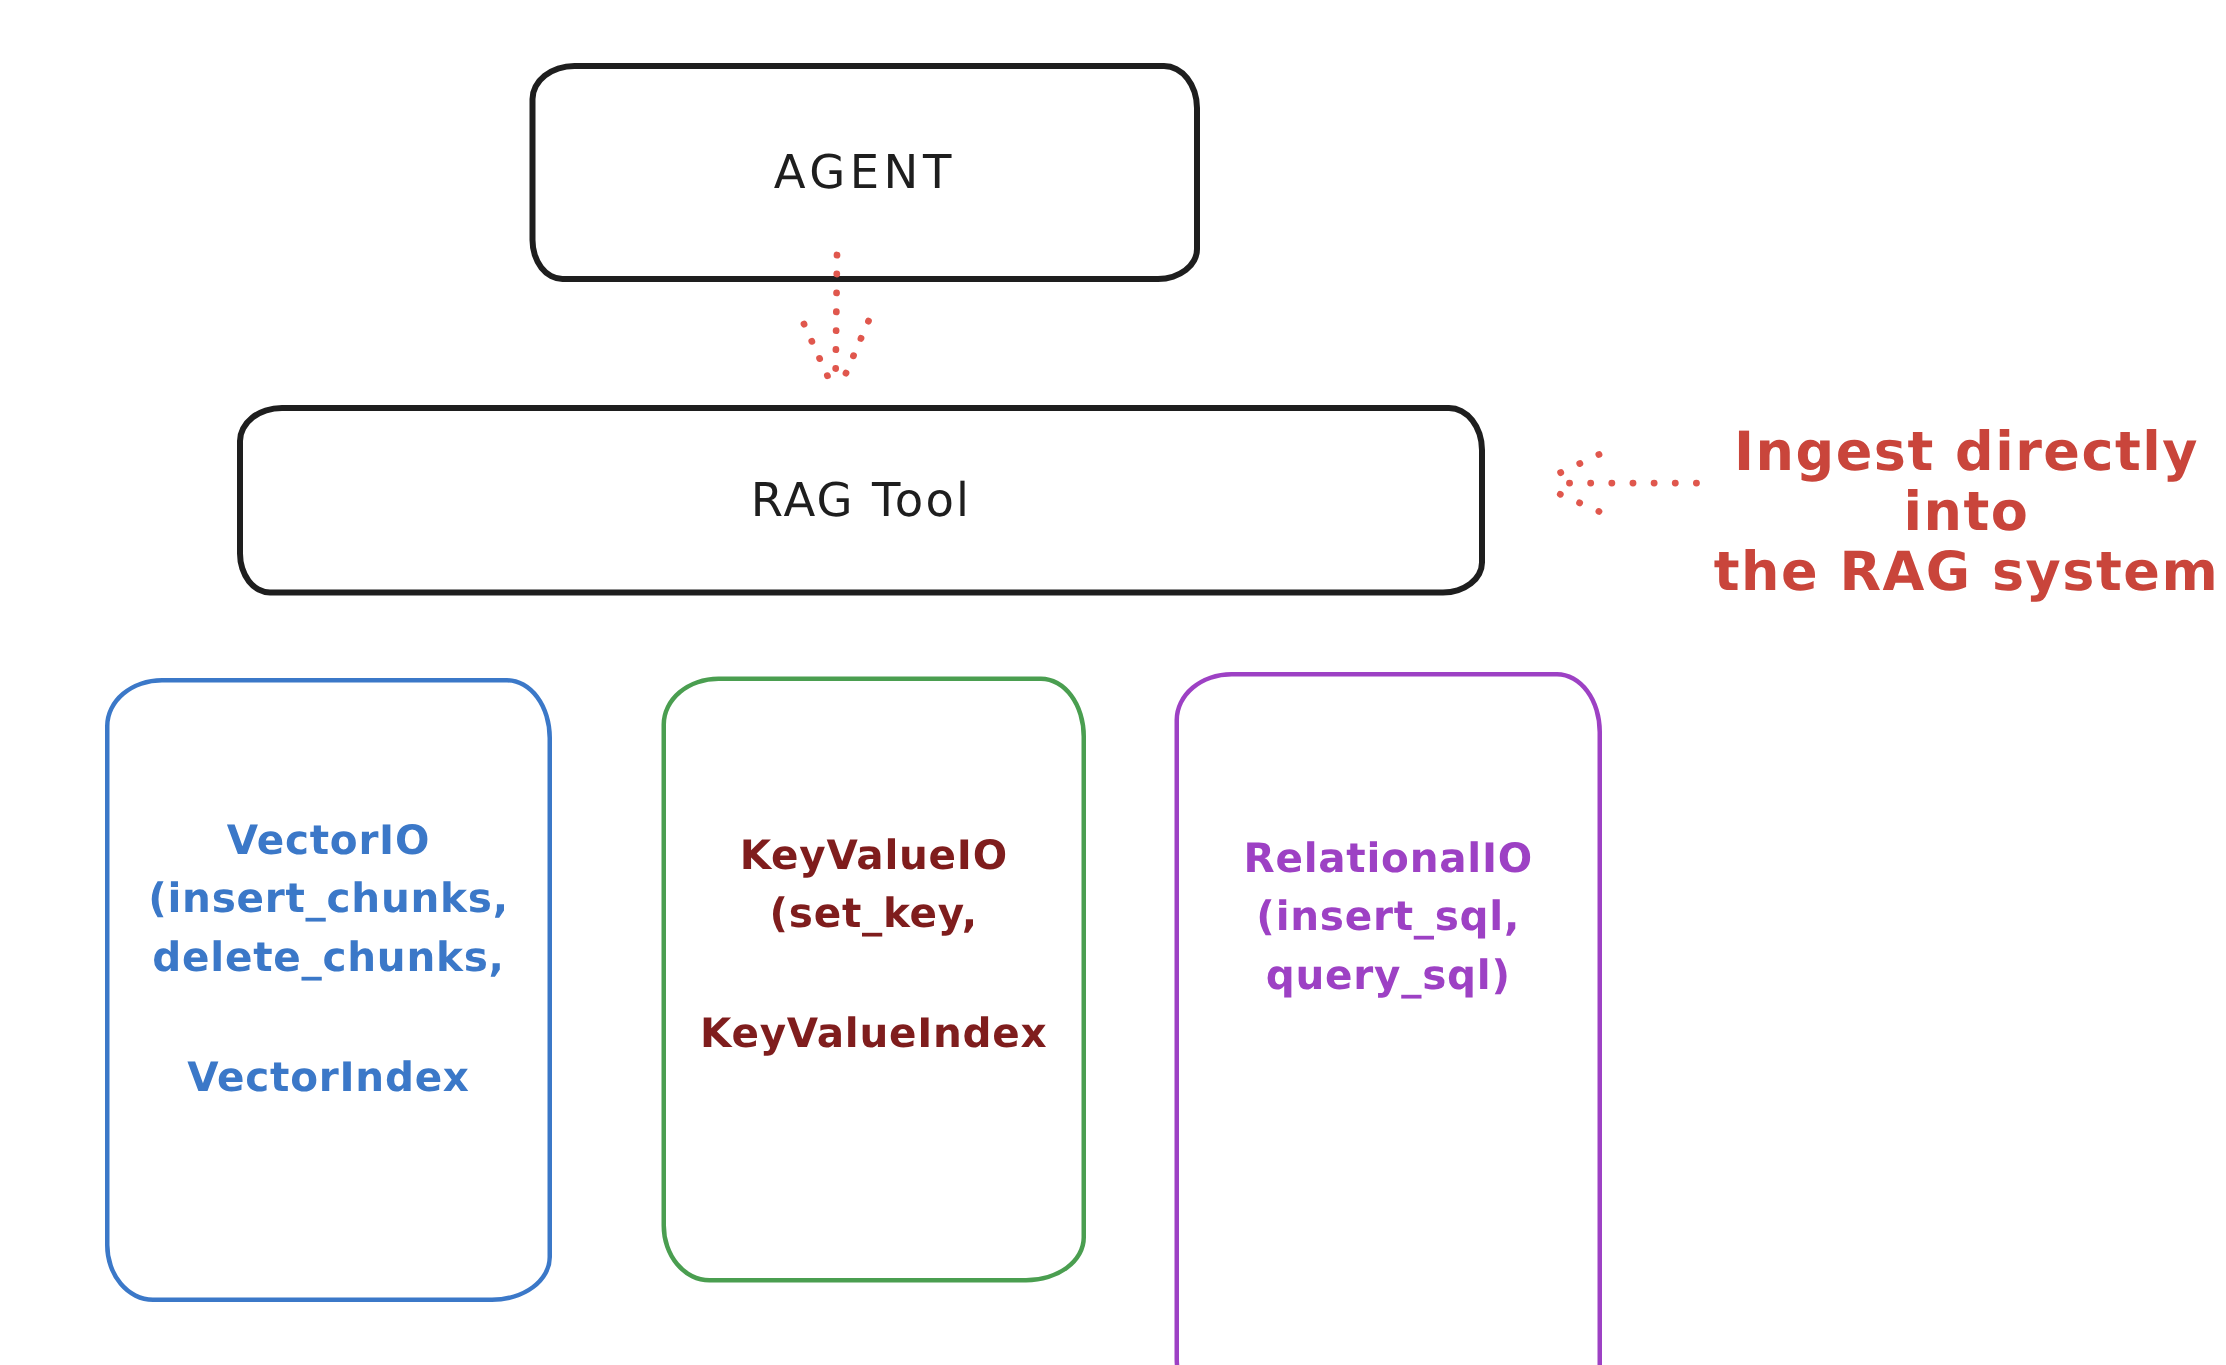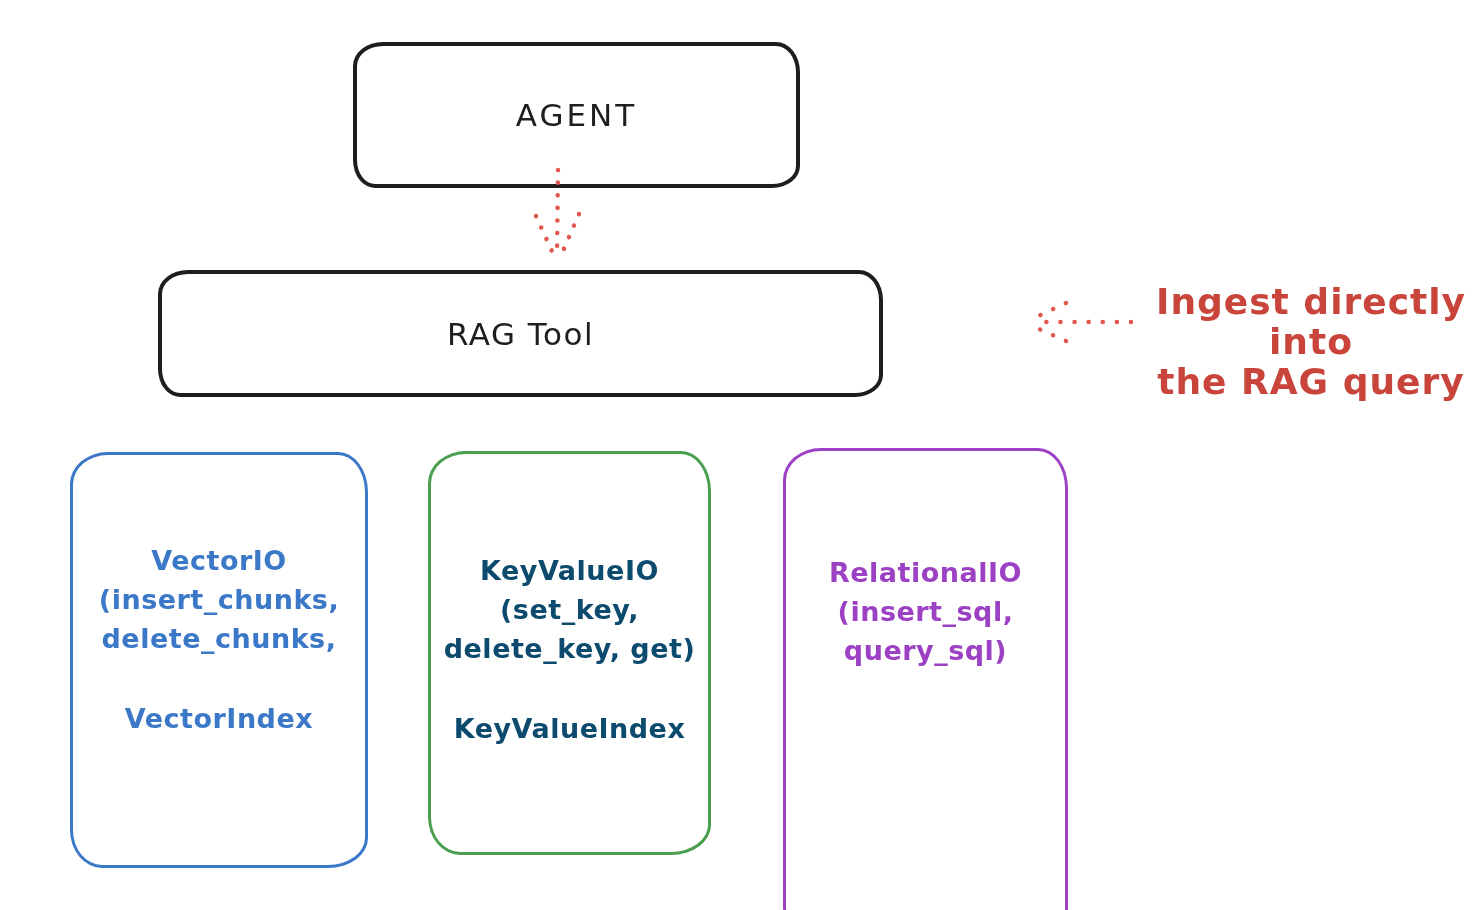--- a/index.html
+++ b/index.html
@@ -61,21 +61,21 @@
     letter-spacing: 1px;
   }
   .arrow-layer {
     position: absolute;
     left: 0;
     top: 0;
     pointer-events: none;
   }
   
   #agent-box      { left: 353px; top: 42px;  width: 447px; height: 146px; }
-  #rag-tool-box   { left: 158px; top: 270px; width: 725px; height: 127px; }
+  #rag-tool-box   { left: 158px; top: 270px; width: 832px; height: 127px; }
   #vector-io-box     { left: 70px;  top: 452px; width: 298px; height: 416px; }
   #keyvalue-io-box   { left: 428px; top: 451px; width: 283px; height: 404px; }
   #relational-io-box { left: 783px; top: 448px; width: 285px; height: 496px; }
   #vector-io-box .io-text     { margin-top: 86px;  }
   #keyvalue-io-box .io-text   { margin-top: 97px;  }
   #relational-io-box .io-text { margin-top: 102px; }
   #ingest-annotation { left: 1142px; top: 282px; width: 338px; }
 </style>
 </head>
 <body>
@@ -98,38 +98,37 @@
     </g>
     <g fill="none" stroke-width="4.5" stroke-linecap="round" stroke-dasharray="0.1 14" style="stroke: rgb(224, 87, 77);">
       <path d="M1131 322 L1033 322"></path>
       <path d="M1066 303 L1030 320"></path>
       <path d="M1066 341 L1030 325"></path>
     </g>
   </svg>
 
   <div id="ingest-annotation" class="annotation" style="color: rgb(201, 69, 59);">
     <div>Ingest directly into</div>
-    <div>the RAG query</div>
+    <div>the RAG system</div>
   </div>
 
   <div id="vector-io-box" class="sketch-box io-box" style="border-color: rgb(59, 120, 200); color: rgb(59, 120, 200);">
     <div class="io-text">
       <div>VectorIO</div>
       <div>(insert_chunks,</div>
       <div>delete_chunks,</div>
       <div class="line-gap"></div>
       <div>VectorIndex</div>
     </div>
   </div>
 
-  <div id="keyvalue-io-box" class="sketch-box io-box" style="border-color: rgb(74, 158, 80); color: #0c4a6e;">
+  <div id="keyvalue-io-box" class="sketch-box io-box" style="border-color: rgb(74, 158, 80); color: #7f1d1d; margin-left: 13px;">
     <div class="io-text">
       <div>KeyValueIO</div>
       <div>(set_key,</div>
-      <div>delete_key, get)</div>
       <div class="line-gap"></div>
       <div>KeyValueIndex</div>
     </div>
   </div>
 
   <div id="relational-io-box" class="sketch-box io-box" style="border-color: rgb(157, 65, 196); color: rgb(157, 65, 196);">
     <div class="io-text">
       <div>RelationalIO</div>
       <div>(insert_sql,</div>
       <div>query_sql)</div>

